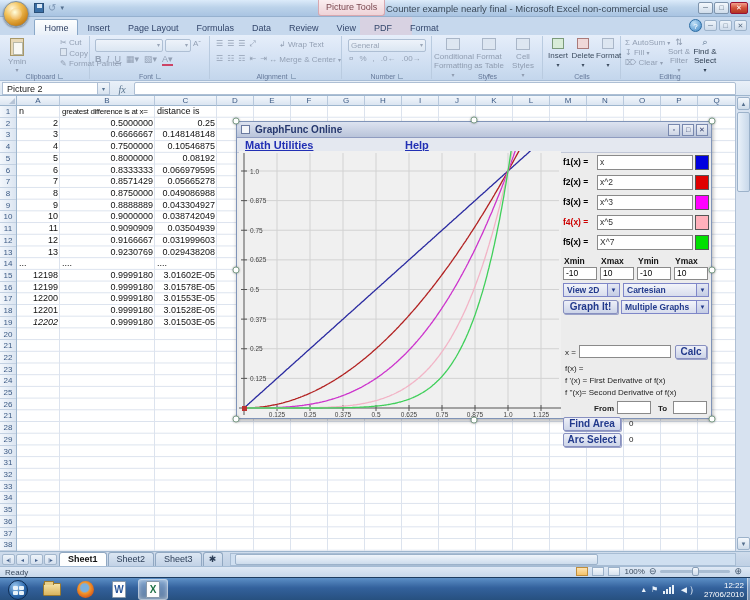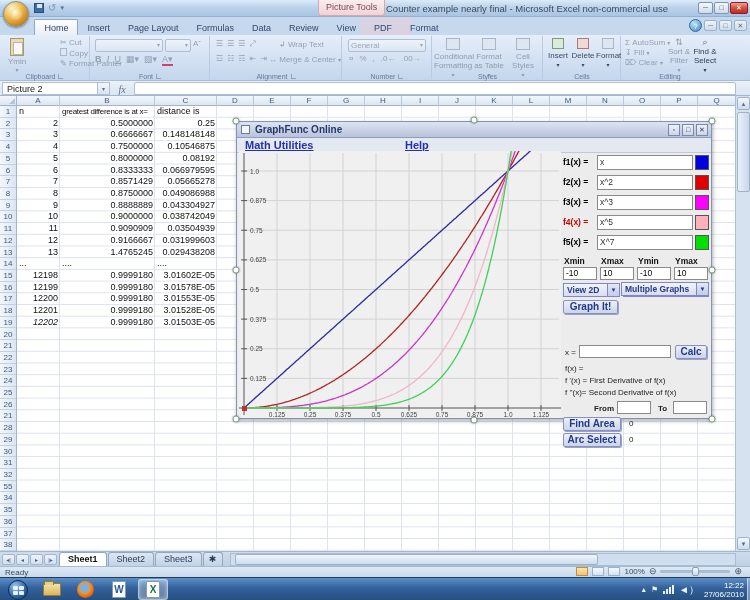--- a/index.html
+++ b/index.html
@@ -379,21 +379,21 @@
         <div class="rowhdr" style="top: 257.632px; height: 11.7105px; line-height: 11.7105px;">23</div>
         <div class="rowhdr" style="top: 269.342px; height: 11.7105px; line-height: 11.7105px;">24</div>
         <div class="rowhdr" style="top: 281.053px; height: 11.7105px; line-height: 11.7105px;">25</div>
         <div class="rowhdr" style="top: 292.763px; height: 11.7105px; line-height: 11.7105px;">26</div>
         <div class="rowhdr" style="top: 304.474px; height: 11.7105px; line-height: 11.7105px;">21</div>
         <div class="rowhdr" style="top: 316.184px; height: 11.7105px; line-height: 11.7105px;">28</div>
         <div class="rowhdr" style="top: 327.895px; height: 11.7105px; line-height: 11.7105px;">29</div>
         <div class="rowhdr" style="top: 339.605px; height: 11.7105px; line-height: 11.7105px;">30</div>
         <div class="rowhdr" style="top: 351.316px; height: 11.7105px; line-height: 11.7105px;">31</div>
         <div class="rowhdr" style="top: 363.026px; height: 11.7105px; line-height: 11.7105px;">32</div>
-        <div class="rowhdr" style="top: 374.737px; height: 11.7105px; line-height: 11.7105px;">55</div>
+        <div class="rowhdr" style="top: 374.737px; height: 11.7105px; line-height: 11.7105px;">33</div>
         <div class="rowhdr" style="top: 386.447px; height: 11.7105px; line-height: 11.7105px;">34</div>
         <div class="rowhdr" style="top: 398.158px; height: 11.7105px; line-height: 11.7105px;">35</div>
         <div class="rowhdr" style="top: 409.868px; height: 11.7105px; line-height: 11.7105px;">36</div>
         <div class="rowhdr" style="top: 421.579px; height: 11.7105px; line-height: 11.7105px;">37</div>
         <div class="rowhdr" style="top: 433.289px; height: 11.7105px; line-height: 11.7105px;">38</div>
       </div>
   <div class="vline" style="left: 59px;"></div>
       <div class="vline" style="left: 154px;"></div>
       <div class="vline" style="left: 216px;"></div>
       <div class="vline" style="left: 253px;"></div>
@@ -440,21 +440,21 @@
       <div class="cell right" style="left: 17px; width: 43px; top: 105.395px; height: 11.7105px; line-height: 11.7105px;">10</div>
       <div class="cell right" style="left: 60px; width: 95px; top: 105.395px; height: 11.7105px; line-height: 11.7105px;">0.9000000</div>
       <div class="cell right" style="left: 155px; width: 62px; top: 105.395px; height: 11.7105px; line-height: 11.7105px;">0.038742049</div>
       <div class="cell right" style="left: 17px; width: 43px; top: 117.105px; height: 11.7105px; line-height: 11.7105px;">11</div>
       <div class="cell right" style="left: 60px; width: 95px; top: 117.105px; height: 11.7105px; line-height: 11.7105px;">0.9090909</div>
       <div class="cell right" style="left: 155px; width: 62px; top: 117.105px; height: 11.7105px; line-height: 11.7105px;">0.03504939</div>
       <div class="cell right" style="left: 17px; width: 43px; top: 128.816px; height: 11.7105px; line-height: 11.7105px;">12</div>
       <div class="cell right" style="left: 60px; width: 95px; top: 128.816px; height: 11.7105px; line-height: 11.7105px;">0.9166667</div>
       <div class="cell right" style="left: 155px; width: 62px; top: 128.816px; height: 11.7105px; line-height: 11.7105px;">0.031999603</div>
       <div class="cell right" style="left: 17px; width: 43px; top: 140.526px; height: 11.7105px; line-height: 11.7105px;">13</div>
-      <div class="cell right" style="left: 60px; width: 95px; top: 140.526px; height: 11.7105px; line-height: 11.7105px;">1.4765245</div>
+      <div class="cell right" style="left: 60px; width: 95px; top: 140.526px; height: 11.7105px; line-height: 11.7105px;">0.9230769</div>
       <div class="cell right" style="left: 155px; width: 62px; top: 140.526px; height: 11.7105px; line-height: 11.7105px;">0.029438208</div>
       <div class="cell left" style="left: 17px; width: 43px; top: 152.237px; height: 11.7105px; line-height: 11.7105px;">...</div>
       <div class="cell left" style="left: 60px; width: 95px; top: 152.237px; height: 11.7105px; line-height: 11.7105px;">....</div>
       <div class="cell left" style="left: 155px; width: 62px; top: 152.237px; height: 11.7105px; line-height: 11.7105px;">....</div>
       <div class="cell right" style="left: 17px; width: 43px; top: 163.947px; height: 11.7105px; line-height: 11.7105px;">12198</div>
       <div class="cell right" style="left: 60px; width: 95px; top: 163.947px; height: 11.7105px; line-height: 11.7105px;">0.9999180</div>
       <div class="cell right" style="left: 155px; width: 62px; top: 163.947px; height: 11.7105px; line-height: 11.7105px;">3.01602E-05</div>
       <div class="cell right" style="left: 17px; width: 43px; top: 175.658px; height: 11.7105px; line-height: 11.7105px;">12199</div>
       <div class="cell right" style="left: 60px; width: 95px; top: 175.658px; height: 11.7105px; line-height: 11.7105px;">0.9999180</div>
       <div class="cell right" style="left: 155px; width: 62px; top: 175.658px; height: 11.7105px; line-height: 11.7105px;">3.01578E-05</div>
@@ -578,21 +578,21 @@
             <div class="rng-label" style="left: 40px;">Xmax</div>
             <div class="rng-input" style="left: 39px;">10</div>
             <div class="rng-label" style="left: 77px;">Ymin</div>
             <div class="rng-input" style="left: 76px;">-10</div>
             <div class="rng-label" style="left: 114px;">Ymax</div>
             <div class="rng-input" style="left: 113px;">10</div>
           </div>
         <div class="gf-dd" style="left:2px;top:131px;width:57px;"><span>View 2D</span><span class="arr">▼</span></div>
         <div class="gf-dd" style="left:62px;top:131px;width:86px;"><span>Cartesian</span><span class="arr">▼</span></div>
         <div class="gf-btn" style="left:2px;top:148px;width:55px;">Graph It!</div>
-        <div class="gf-dd" style="left:60px;top:130px;width:88px;"><span>Multiple Graphs</span><span class="arr">▼</span></div>
+        <div class="gf-dd" style="left:60px;top:148px;width:88px;"><span>Multiple Graphs</span><span class="arr">▼</span></div>
         <div class="gf-text" style="left:4px;top:196px;">x =</div>
         <div class="gf-inp" style="left:18px;top:193px;width:92px;"></div>
         <div class="gf-btn" style="left:114px;top:193px;width:32px;">Calc</div>
         <div class="gf-text" style="left:4px;top:212px;">f(x) =</div>
         <div class="gf-text" style="left:4px;top:224px;">f '(x) =  First Derivative of f(x)</div>
         <div class="gf-text" style="left:4px;top:236px;">f ''(x)=  Second Derivative of f(x)</div>
         <div class="gf-text" style="left:33px;top:252px;font-weight:bold;">From</div>
         <div class="gf-inp" style="left:56px;top:249px;width:34px;"></div>
         <div class="gf-text" style="left:97px;top:252px;font-weight:bold;">To</div>
         <div class="gf-inp" style="left:112px;top:249px;width:34px;"></div>

